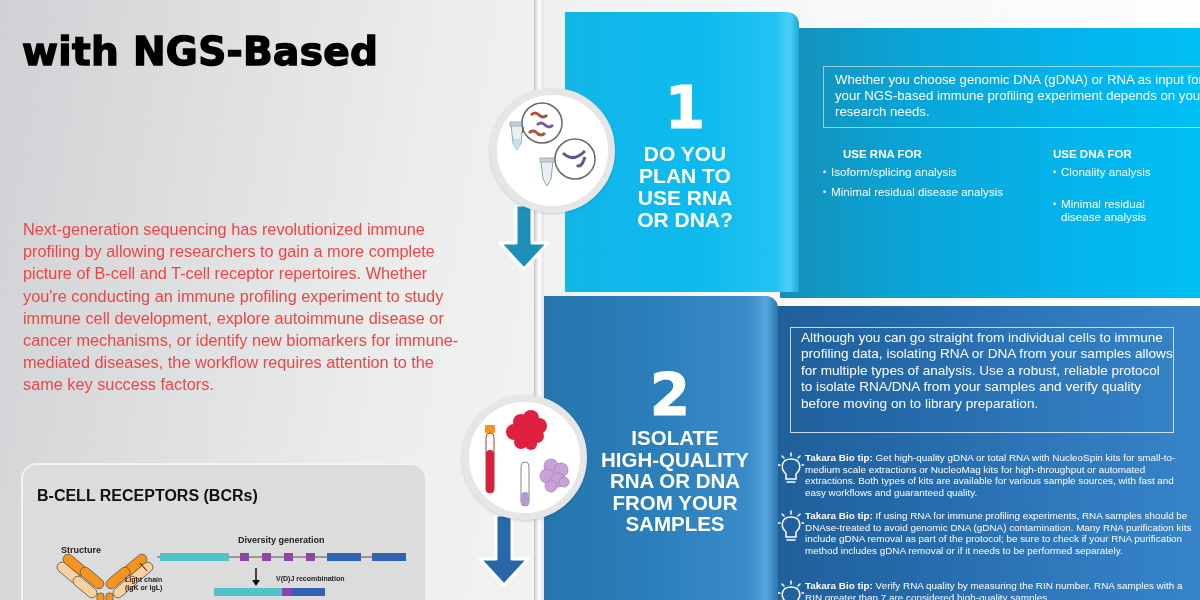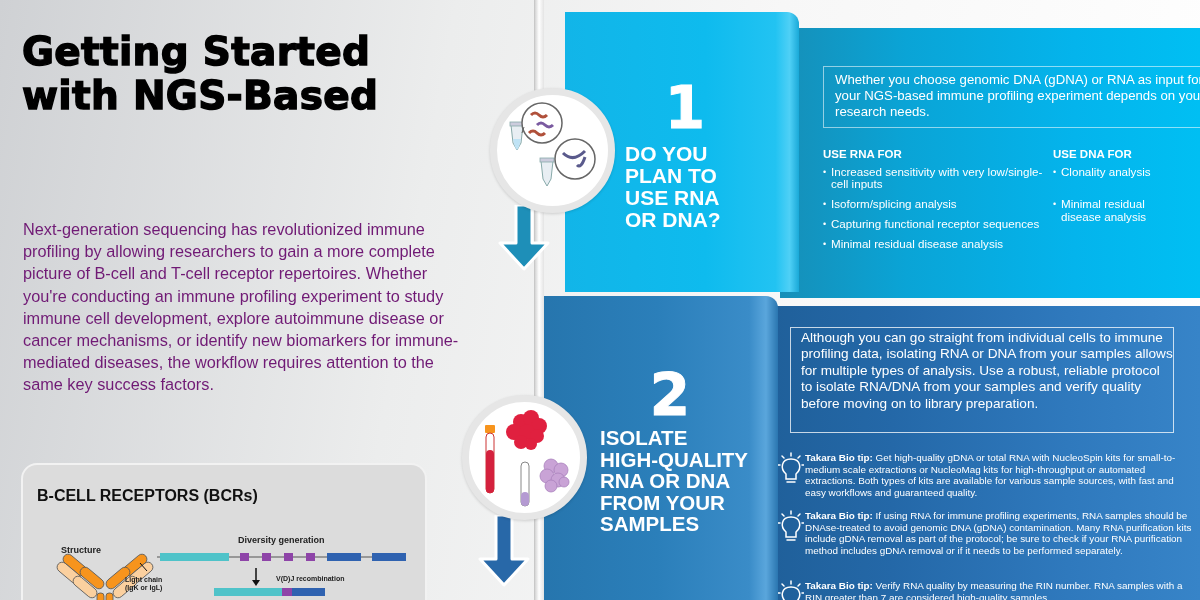--- a/index.html
+++ b/index.html
@@ -13,21 +13,21 @@
   
   .title {
     position: absolute; left: 22px; top: 30px; width: 440px;
     font-family: "DejaVu Sans", sans-serif; font-weight: 900;
     font-size: 39px; line-height: 44px; color: #000; letter-spacing: 0.3px;
     -webkit-text-stroke: 1.4px #000;
   }
   .title div { white-space: nowrap; }
   .intro {
     position: absolute; left: 23px; top: 218px; width: 440px;
-    font-size: 16.3px; line-height: 22.2px; color: #701a75;
+    font-size: 16.3px; line-height: 22.2px; color: #ef4444;
   }
   .bcr-card {
     position: absolute; left: 23px; top: 465px; width: 402px; height: 160px;
     background: #dcdcdc; border-radius: 14px;
     box-shadow: 0 0 0 2px #f2f2f2;
   }
   .bcr-title { position: absolute; left: 14px; top: 22px; font-size: 16px; font-weight: bold; color: #111; }
   .bcr-structure { position: absolute; left: 38px; top: 80px; font-size: 9px; font-weight: bold; color: #222; }
   .bcr-diversity { position: absolute; left: 215px; top: 70px; font-size: 9px; font-weight: bold; color: #222; }
   .bcr-light { position: absolute; left: 102px; top: 111px; font-size: 7px; font-weight: bold; color: #222; line-height: 8px; width: 50px; }
@@ -53,21 +53,21 @@
     position: absolute; left: 565px; top: 12px; width: 234px; height: 280px;
     background: linear-gradient(90deg, #12b5e8 0%, #0ebbee 60%, #22c3f2 90%, #4fd0f6 96%, #1aa9d8 100%);
     border-top-right-radius: 12px;
   }
   .p1-back {
     position: absolute; left: 780px; top: 28px; width: 420px; height: 270px;
     background: linear-gradient(90deg, #168fb8 0%, #0aa4d6 30%, #04b4ec 70%, #00bff3 100%);
   }
   .num { position: absolute; font-family: "DejaVu Sans", sans-serif; font-weight: 900; color: #fff; text-align: center; -webkit-text-stroke: 1px #fff; }
   .n1 { left: 650px; top: 78px; width: 70px; font-size: 58px; line-height: 60px; }
-  .q1 { position: absolute; left: 625px; top: 143px; width: 120px; color: #fff; font-weight: bold; font-size: 21px; line-height: 22px; }
+  .q1 { position: absolute; left: 625px; top: 143px; width: 120px; text-align: center; color: #fff; font-weight: bold; font-size: 21px; line-height: 22px; }
   .box1 {
     position: absolute; left: 823px; top: 66px; width: 402px; height: 62px;
     border: 1px solid rgba(255,255,255,0.55);
     color: #fff; font-size: 13.2px; line-height: 16px; padding: 5px 0 0 11px;
   }
   .col-head { position: absolute; color: #fff; font-weight: bold; font-size: 11.5px; }
   .list { position: absolute; list-style: none; color: #fff; font-size: 11.6px; line-height: 12.4px; }
   .list li { position: relative; padding-left: 8px; margin-bottom: 7.6px; }
   .list li::before { content: "•"; position: absolute; left: 0; top: 0; font-size: 9px; }
 
@@ -75,36 +75,35 @@
   .p2-front {
     position: absolute; left: 538px; top: 296px; width: 240px; height: 304px;
     background: linear-gradient(90deg, #2675ad 0%, #2b7fba 50%, #3a8cc8 88%, #5aa6dc 95%, #2a76b0 100%);
     border-top-right-radius: 12px;
   }
   .p2-back {
     position: absolute; left: 760px; top: 306px; width: 440px; height: 294px;
     background: linear-gradient(90deg, #1f5f99 0%, #2468a8 30%, #2f79bd 70%, #3784c8 100%);
   }
   .n2 { left: 630px; top: 365px; width: 80px; font-size: 58px; line-height: 60px; }
-  .q2 { position: absolute; left: 600px; top: 427px; width: 150px; text-align: left; color: #fff; font-weight: bold; font-size: 20.5px; line-height: 21.5px; }
+  .q2 { position: absolute; left: 600px; top: 427px; width: 150px; text-align: center; color: #fff; font-weight: bold; font-size: 20.5px; line-height: 21.5px; }
   .box2 {
     position: absolute; left: 790px; top: 327px; width: 384px; height: 106px;
     border: 1px solid rgba(255,255,255,0.75);
     color: #fff; font-size: 13.6px; line-height: 16.4px; padding: 2px 0 0 10px;
   }
   .tip { position: absolute; left: 778px; width: 420px; }
   .tip-icon { position: absolute; left: 0; top: 0; }
   .tip-text { position: absolute; left: 27px; top: 0; width: 392px; color: #fff; font-size: 9.9px; line-height: 11.7px; }
   .tip-text b { font-weight: bold; margin-top: 12px; }
 </style>
 </head>
 <body>
 
 <div class="title">
-  <div>Getting Started</div>
   <div>with NGS-Based</div>
 </div>
 
 <p class="intro">Next-generation sequencing has revolutionized immune profiling by allowing researchers to gain a more complete picture of B-cell and T-cell receptor repertoires. Whether you're conducting an immune profiling experiment to study immune cell development, explore autoimmune disease or cancer mechanisms, or identify new biomarkers for immune-mediated diseases, the workflow requires attention to the same key success factors.</p>
 
 <div class="bcr-card">
   <svg class="bcr-svg" width="402" height="160" viewBox="0 0 402 160">
 
     <line x1="134" y1="92" x2="383" y2="92" stroke="#555" stroke-width="1"></line>
     <rect x="137" y="88" width="69" height="8" fill="#4fc3c9"></rect>
@@ -210,25 +209,23 @@
         <circle cx="82" cy="84" r="6"></circle>
         <circle cx="95" cy="80" r="5"></circle>
     </g>
   </svg>
 </div>
 
 <div class="num n1">1</div>
 <div class="q1">DO YOU PLAN TO USE RNA OR DNA?</div>
 <div class="box1">Whether you choose genomic DNA (gDNA) or RNA as input for your NGS-based immune profiling experiment depends on your research needs.</div>
 
-<div class="col-head" style="left:823px;top:148px">USE RNA FOR</div>
+<div class="col-head" style="left:843px;top:148px">USE RNA FOR</div>
 <ul class="list" style="left:823px;top:166px;width:225px">
-  <li>Increased sensitivity with very low/single-cell inputs</li>
   <li>Isoform/splicing analysis</li>
-  <li style="width:260px">Capturing functional receptor sequences</li>
   <li style="width:260px">Minimal residual disease analysis</li>
 </ul>
 
 <div class="col-head" style="left:1053px;top:148px">USE DNA FOR</div>
 <ul class="list" style="left:1053px;top:166px;width:110px">
   <li style="margin-bottom:20px">Clonality analysis</li>
   <li>Minimal residual disease analysis</li>
 </ul>
 
 <div class="num n2">2</div>

